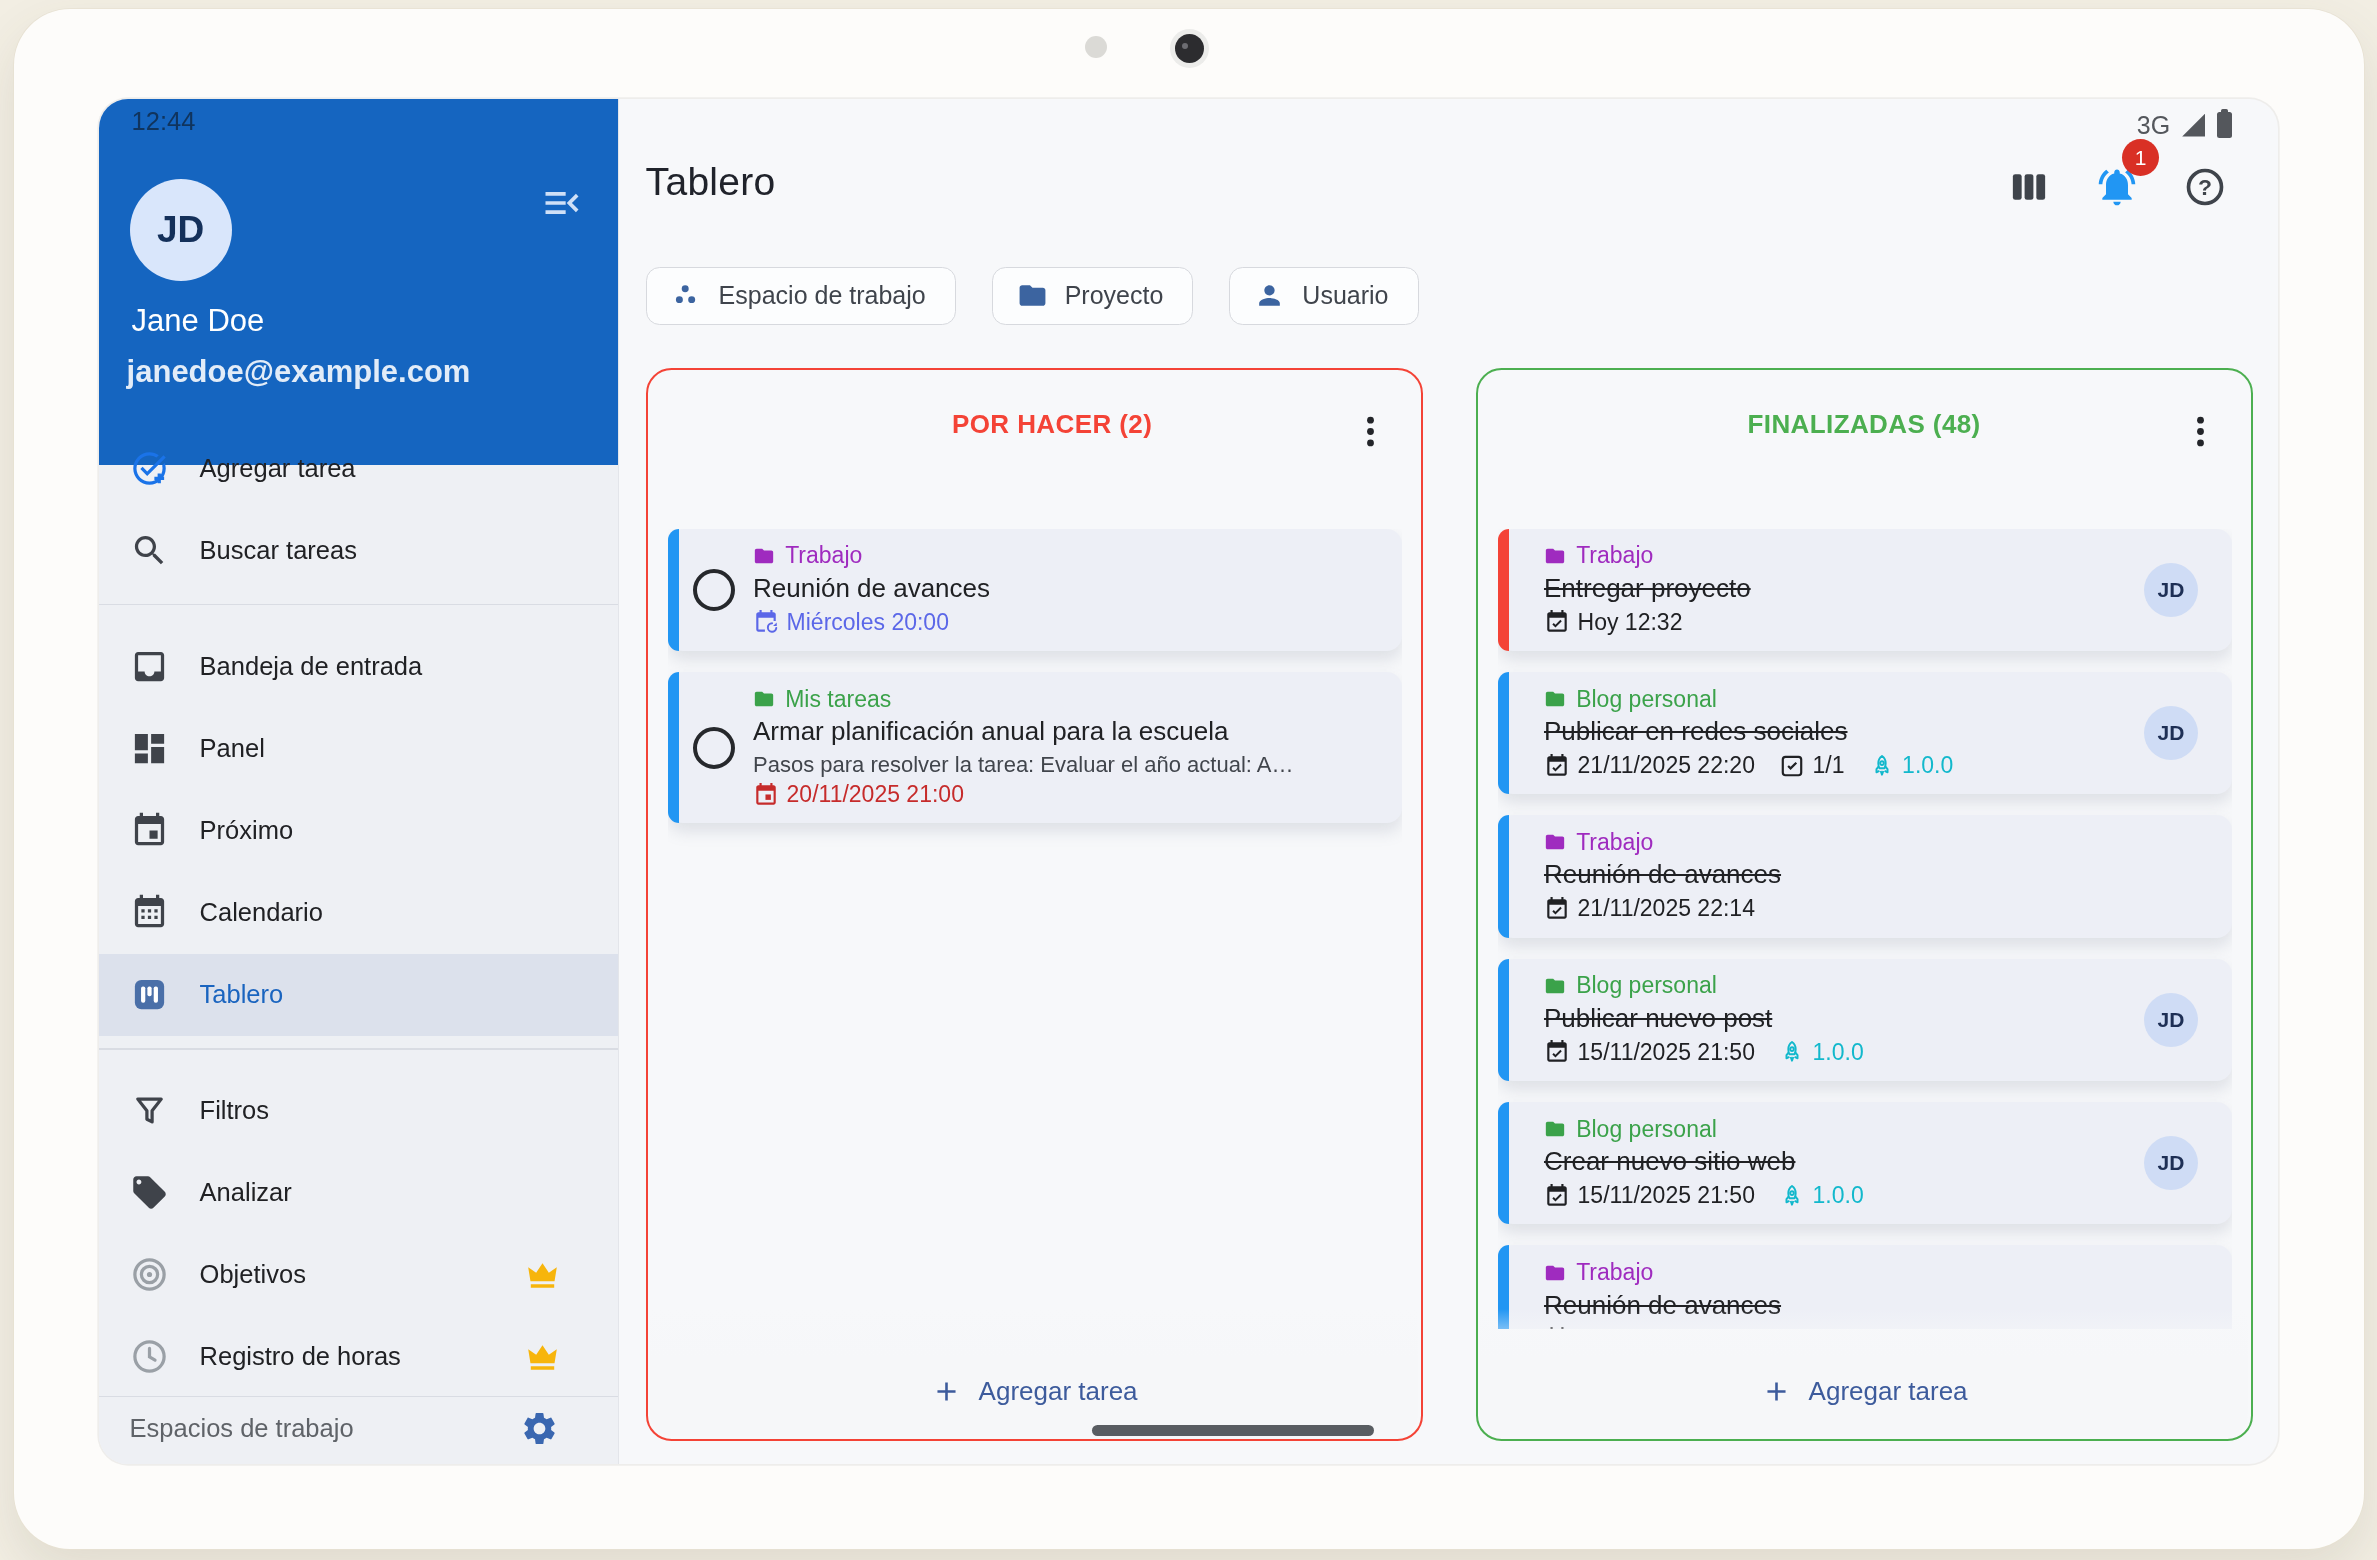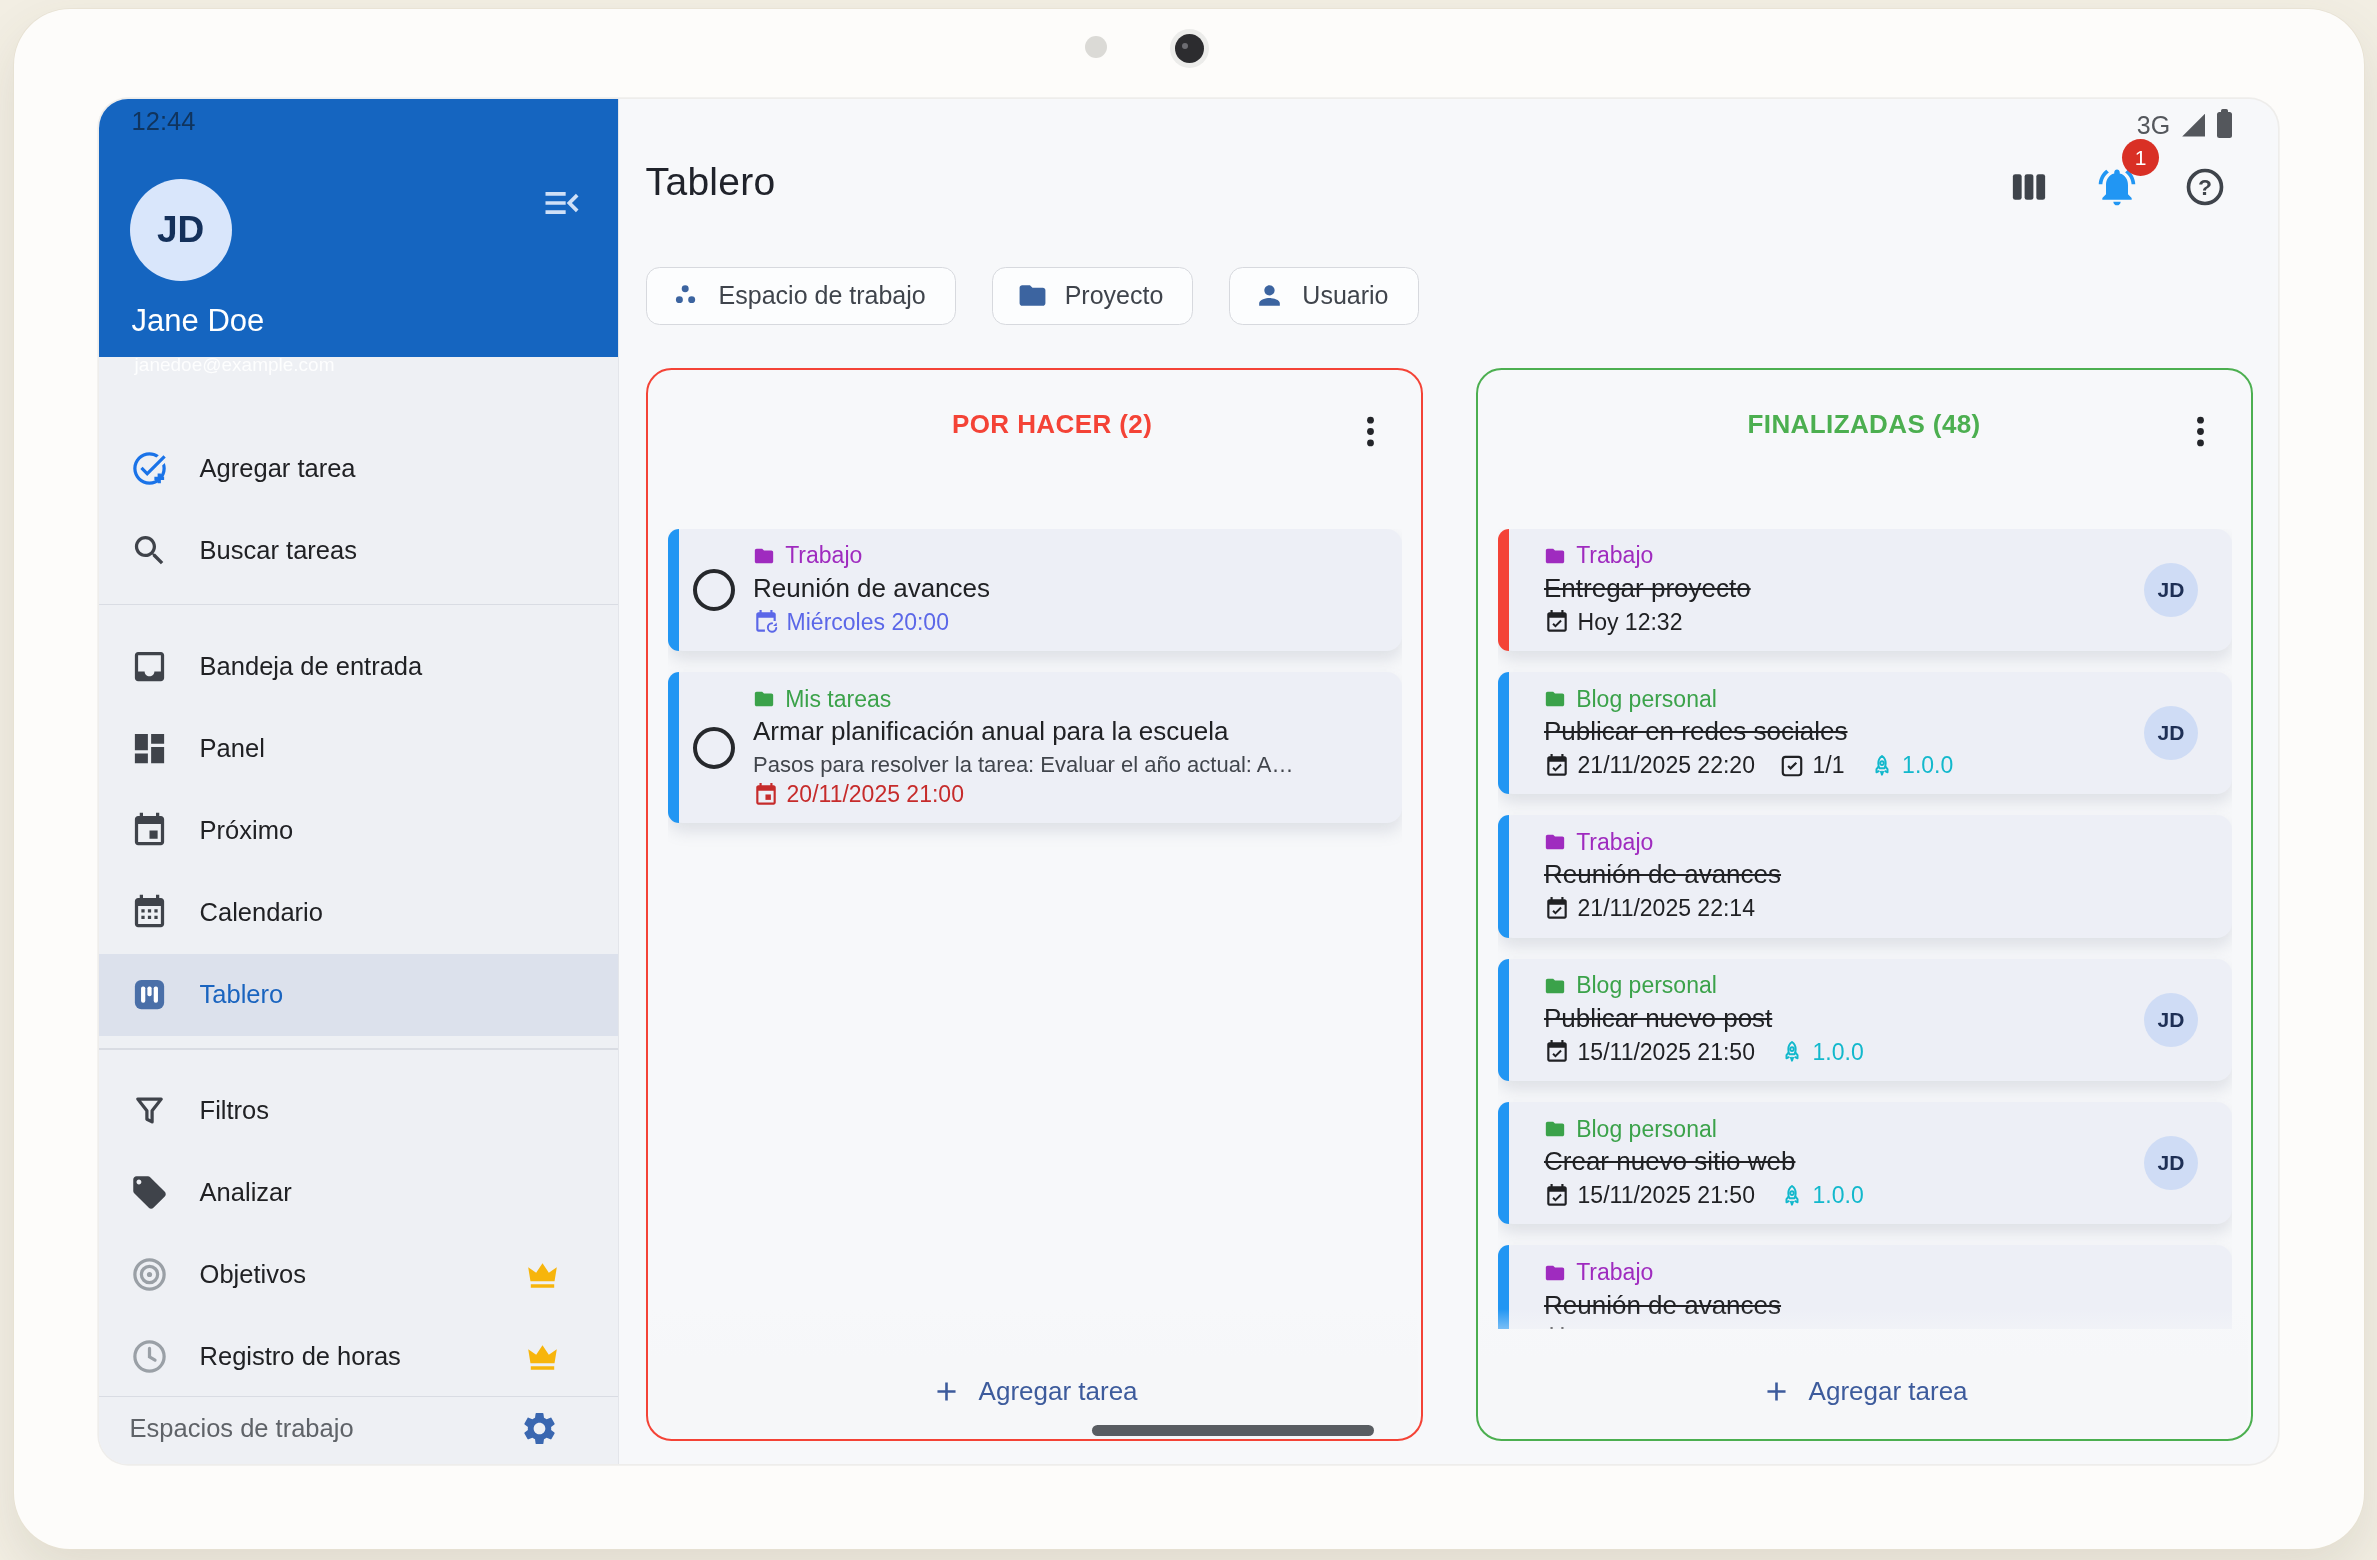--- a/index.html
+++ b/index.html
@@ -16,27 +16,27 @@
             display:flex; align-items:center; justify-content:center; }
   .camera .lens { width:29px; height:29px; border-radius:50%; background:#2c2c2f; position:relative; }
   .camera .lens::after { content:""; position:absolute; left:7.6px; top:9.3px; width:6px; height:6px; border-radius:50%; background:#6d6d72; }
 
   
   .screen { position:absolute; left:85px; top:90px; width:2179px; height:1365px; border-radius:29px;
             background:#f7f8fa; overflow:hidden; box-shadow:0 0 0 1.7px rgba(0,0,0,.06); }
 
   
   .sidebar { position:absolute; left:0; top:0; bottom:0; width:520px; background:#eef0f4; border-right:1.7px solid #e3e5ea; overflow:hidden; }
-  .s-header { position:relative; height:258px; background:#1565c0; }
+  .s-header { position:relative; height:366px; background:#1565c0; }
   .s-time { position:absolute; left:33px; top:8.5px; font-size:25.5px; font-weight:500; color:#10345d; }
   .avatar-lg { position:absolute; left:31px; top:80px; width:102px; height:102px; border-radius:50%; background:#d9e6fb;
                color:#14305a; font-size:37px; font-weight:700; display:flex; align-items:center; justify-content:center; }
   .collapse { position:absolute; right:34px; top:82px; width:44px; height:44px; color:#cfe0f7; cursor:pointer; }
   .s-name { position:absolute; left:33px; top:204px; font-size:31px; color:#ffffff; }
-  .s-email { position:absolute; left:36px; top:255px; font-size:19px; color:rgba(255,255,255,.88); }
+  .s-email { position:absolute; left:28px; top:255px; font-size:31px; color:rgba(255,255,255,.88);font-weight:bold; }
   .nav { position:absolute; left:0; right:0; top:314px; padding-top:15.3px; }
   .nav-div { height:1.7px; background:#d9dce3; margin:12px 0 20.4px; }
   .nav-row { position:relative; height:82px; display:flex; align-items:center; padding-left:31px; cursor:pointer; }
   .nav-row .nicon { width:39px; height:39px; color:#3f434a; flex:none; }
   .nav-row .nlabel { margin-left:31px; font-size:25.5px; font-weight:500; color:#202124; }
   .nav-row.selected { background:#dce1ec; }
   .nav-row.selected .nlabel { color:#1a64bf; }
   .nav-row .crown { position:absolute; right:56px; width:39px; height:39px; color:#f7b50c; }
   .nav-row.accent .nicon { color:#1a73e8; }
   .nav-row.dim .nicon { color:#9aa0a6; }

